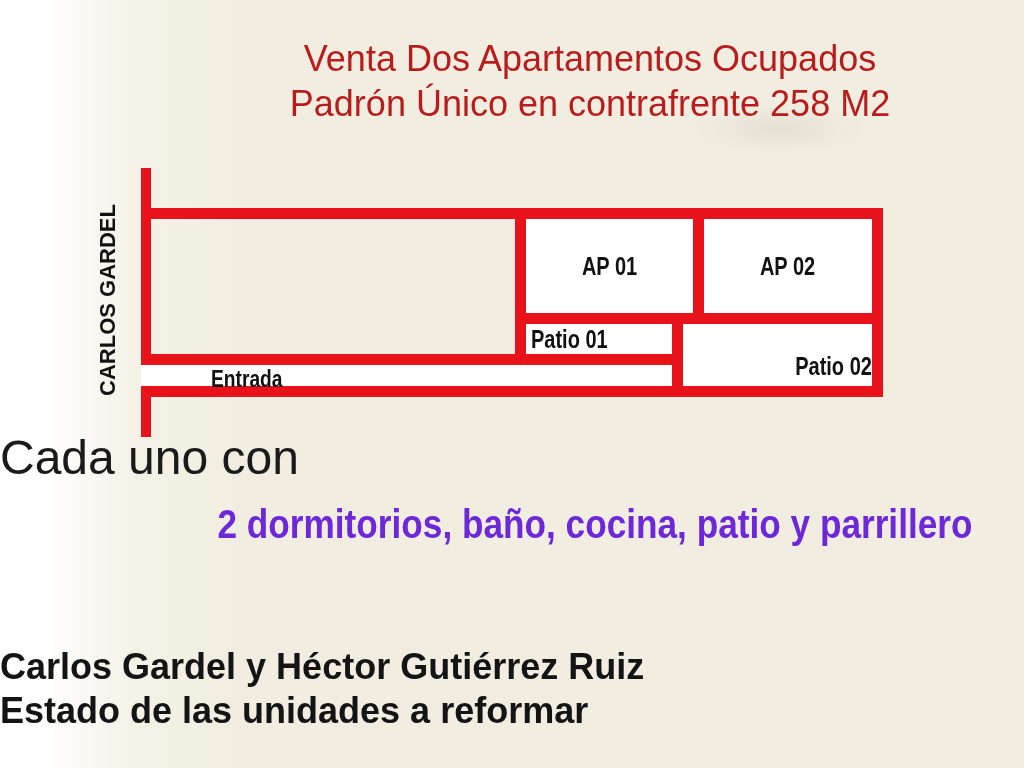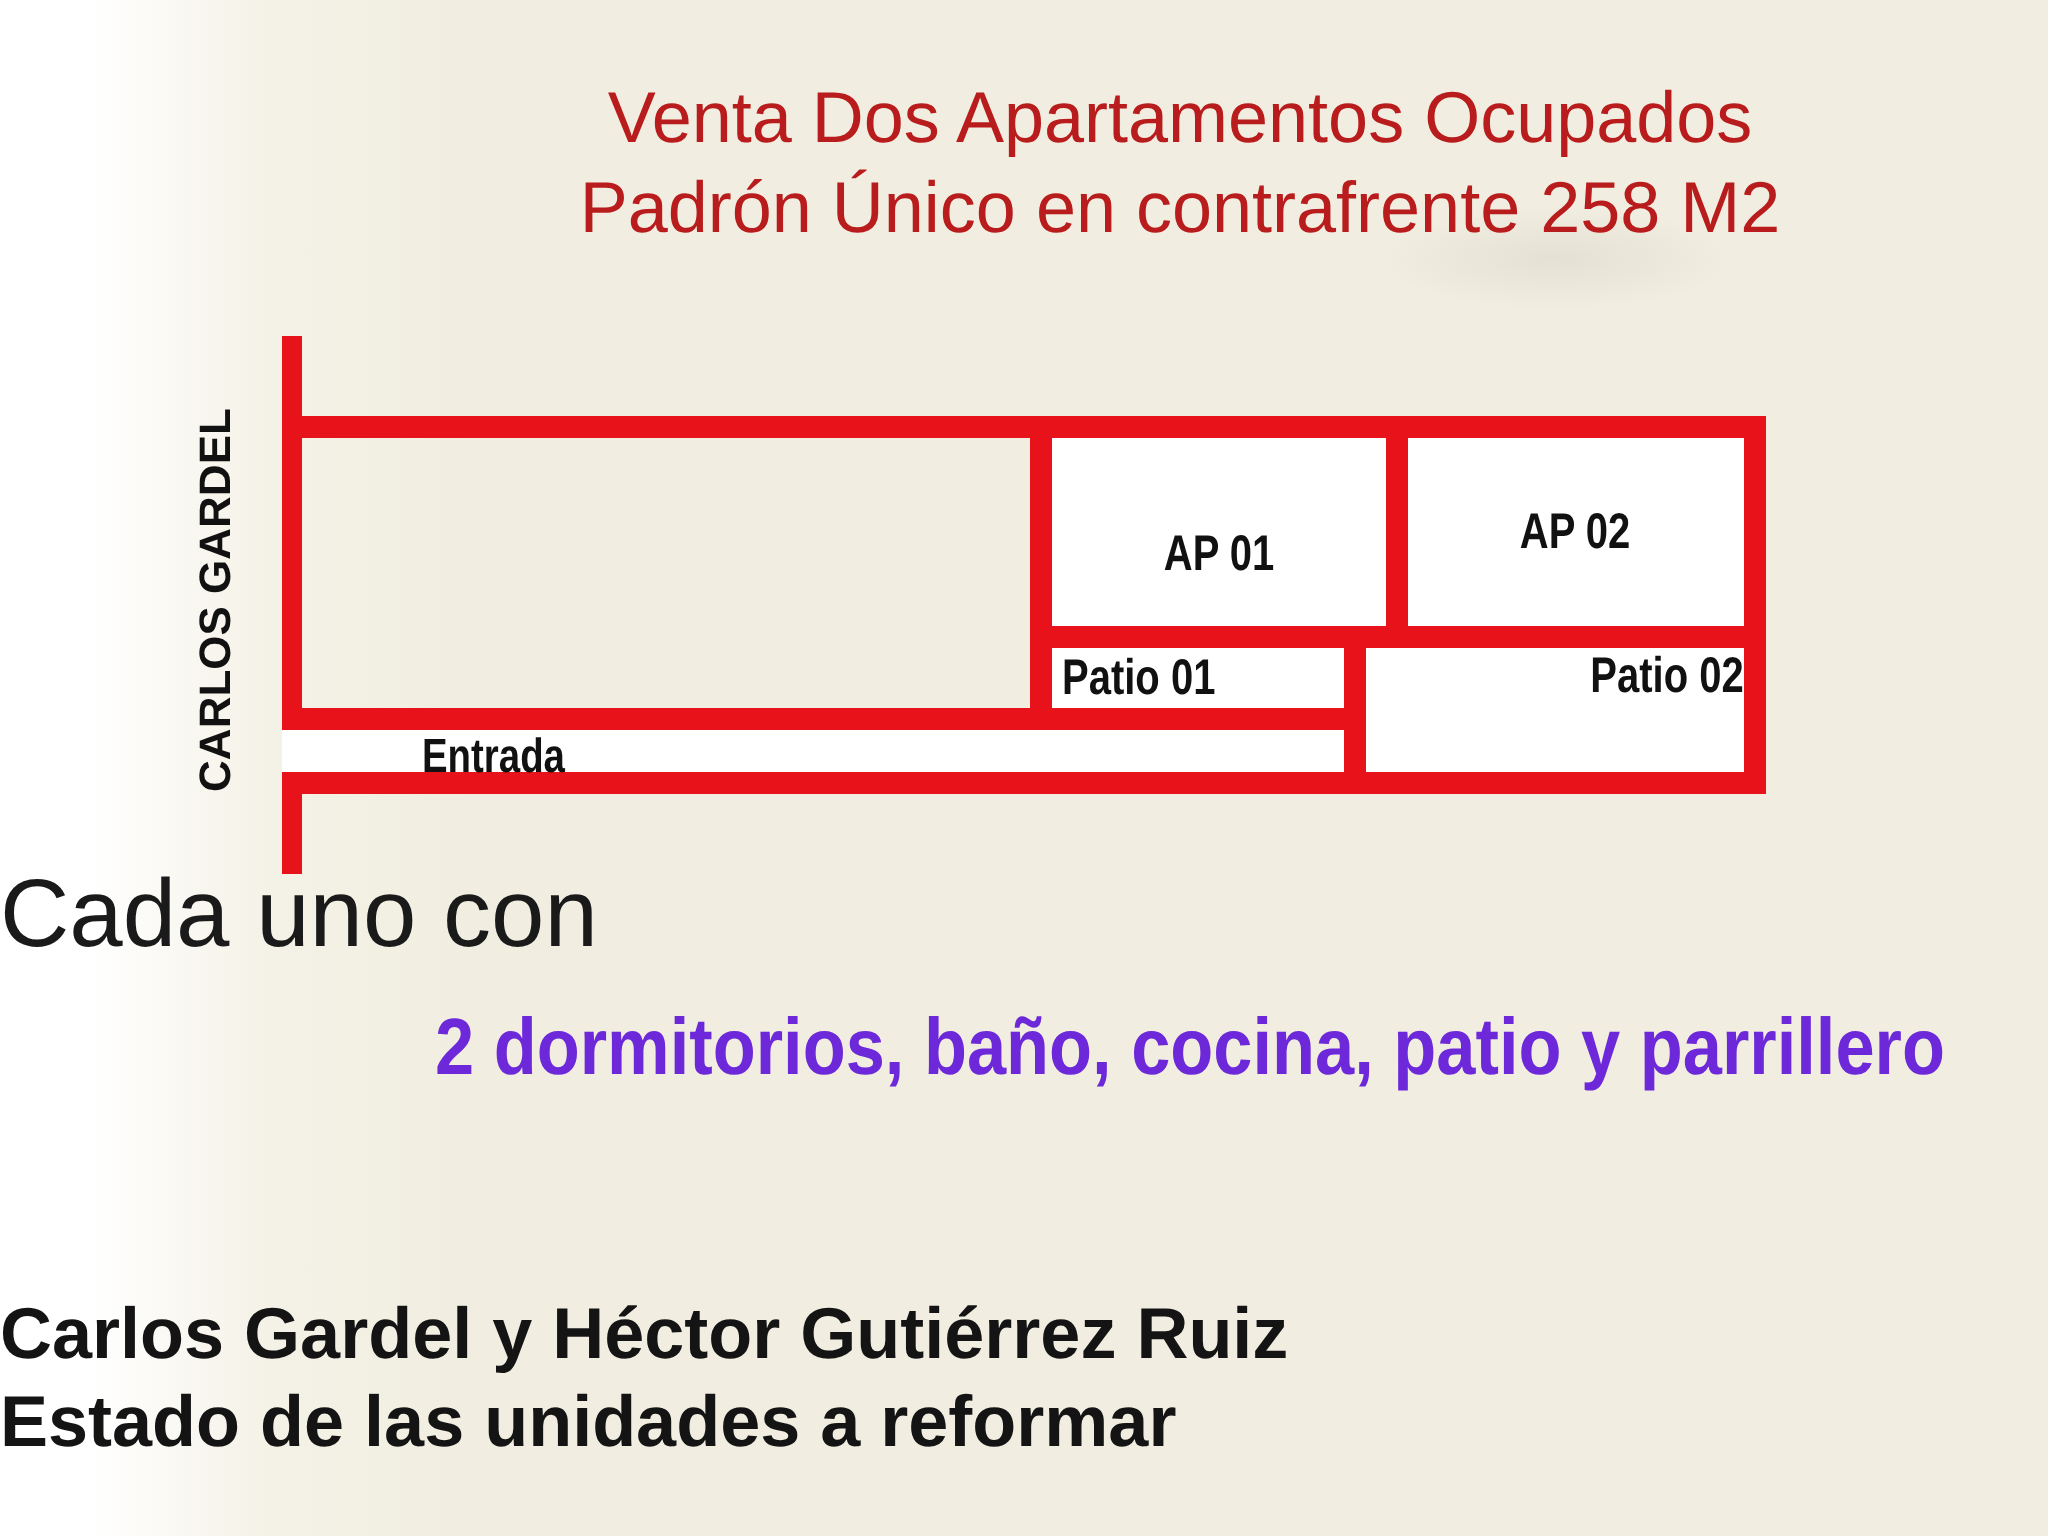--- a/index.html
+++ b/index.html
@@ -23,21 +23,21 @@
   
   .bar  { position:absolute; background:#e8131a; z-index:2; }
   .fill { position:absolute; background:#ffffff; z-index:1; }
   .plan-label {
     position:absolute; z-index:3; display:flex; align-items:center; justify-content:center;
     font-weight:bold; font-size:25px; color:#111; white-space:nowrap;
   }
   .plan-label .cond { display:inline-block; transform:scaleX(0.8); transform-origin:center; }
   .lab-patio01 { justify-content:flex-start; padding-left:5px; }
   .lab-patio01 .cond { transform-origin:left center; }
-  .lab-patio02 { justify-content:flex-end; align-items:flex-start; padding:0 5px 1px 0; }
+  .lab-patio02 { justify-content:flex-end; align-items:center; padding:12px 5px 1px 0; }
   .lab-patio02 .cond { transform-origin:right center; }
   .lab-entrada { justify-content:flex-start; padding:4px 0 0 0; }
   .lab-entrada .cond { transform-origin:left center; }
   .street-label {
     left:8px; top:287px; width:200px; height:26px; line-height:26px; z-index:3;
     transform:rotate(-90deg); text-align:center;
     font-weight:bold; font-size:22px; color:#111; white-space:nowrap;
   }
   .heading {
     left:0; top:432px; width:1024px; 
@@ -75,21 +75,21 @@
   <div class="bar" style="left:141px; top:386px; width:10px; height:51px;"></div>
   <div class="bar" style="left:141px; top:208px; width:742px; height:11px;"></div>
   <div class="bar" style="left:872px; top:208px; width:11px; height:189px;"></div>
   <div class="bar" style="left:515px; top:208px; width:11px; height:157px;"></div>
   <div class="bar" style="left:693px; top:208px; width:11px; height:116px;"></div>
   <div class="bar" style="left:515px; top:313px; width:368px; height:11px;"></div>
   <div class="bar" style="left:141px; top:354px; width:542px; height:11px;"></div>
   <div class="bar" style="left:672px; top:313px; width:11px; height:84px;"></div>
   <div class="bar" style="left:141px; top:386px; width:742px; height:11px;"></div>
 
-  <div class="plan-label" style="left:526px; top:219px; width:167px; height:94px;margin-top:11px;">
+  <div class="plan-label" style="left:526px; top:219px; width:167px; height:94px;">
     <span class="cond">AP 01</span>
   </div>
   <div class="plan-label" style="left:704px; top:219px; width:168px; height:94px;">
     <span class="cond">AP 02</span>
   </div>
   <div class="plan-label lab-patio01" style="left:526px; top:324px; width:146px; height:30px;">
     <span class="cond">Patio 01</span>
   </div>
   <div class="plan-label lab-patio02" style="left:683px; top:324px; width:189px; height:60px;">
     <span class="cond">Patio 02</span>

